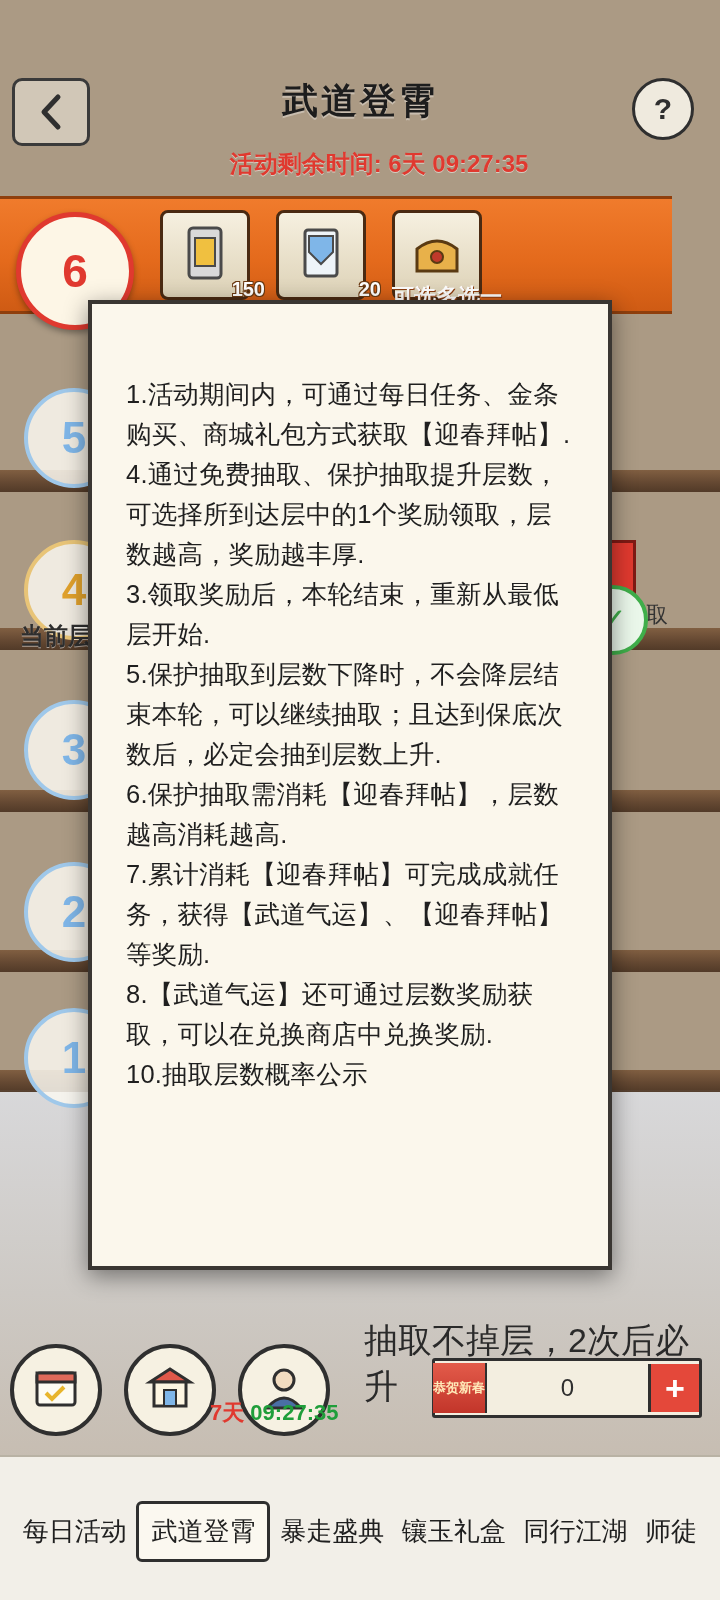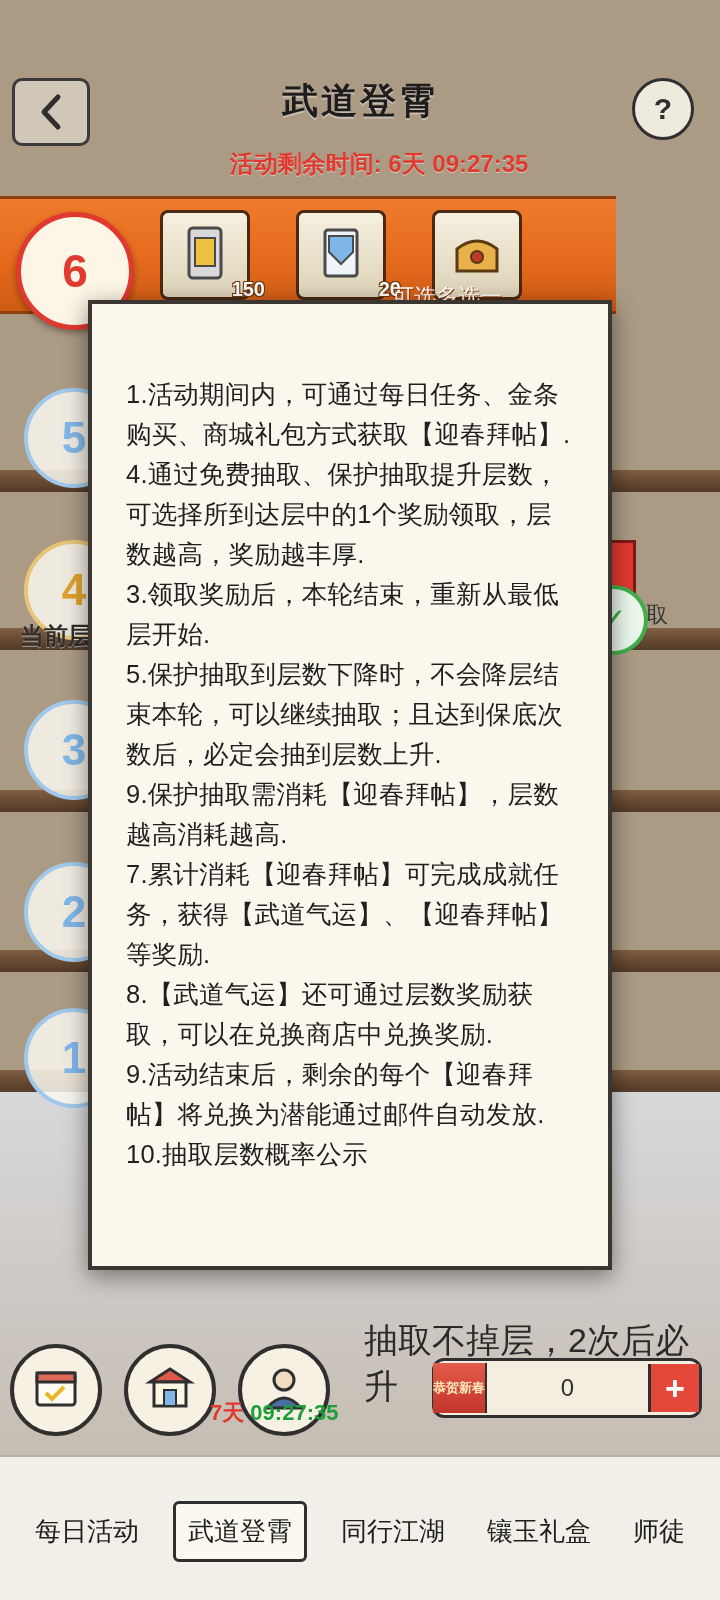--- a/index.html
+++ b/index.html
@@ -88,48 +88,48 @@
     text-align: center;
     font-size: 24px;
     color: #e0392f;
     font-weight: bold;
     text-shadow: 0 1px 0 rgba(255,255,255,0.5);
     margin-left: 19px;
   }
   
   .reward-bar {
     position: absolute;
-    left: 0; top: 196px; width: 616px; height: 118px;
+    left: 0; top: 196px; width: 672px; height: 118px;
     background: linear-gradient(180deg, #f07b2c 0%, #e46a1c 55%, #cf5b14 100%);
     border-top: 3px solid #8f3f0d;
     border-bottom: 3px solid #8f3f0d;
     display: flex;
     align-items: center;
     padding-left: 160px;
     box-sizing: border-box;
-    gap: 46px;
+    gap: 26px;
   }
   .reward-item {
     position: relative;
     width: 84px; height: 84px;
     border: 3px solid #4a2a12;
     border-radius: 8px;
     background: linear-gradient(180deg, #f6f0e0, #ddd2b7);
     display: flex; align-items: center; justify-content: center;
   }
   .reward-count {
     position: absolute;
     right: -18px; bottom: -4px;
     font-size: 20px; color: #ffffff; font-weight: bold;
     text-shadow: 1px 1px 0 #6b3a12, -1px 1px 0 #6b3a12, 1px -1px 0 #6b3a12, -1px -1px 0 #6b3a12;
   }
   .reward-sub {
     position: absolute;
     left: 392px; top: 282px;
-    font-size: 22px; color: #ffffff; font-weight: normal;
+    font-size: 22px; color: #ffffff; font-weight: bold;
     text-shadow: 1px 1px 0 #8d3d10;
   }
   
   .floor-badge {
     position: absolute;
     left: 16px; top: 212px;
     width: 108px; height: 108px;
     border-radius: 50%;
     background: #fdf6e6;
     border: 5px solid #e0392f;
@@ -230,21 +230,21 @@
     font-size: 22px; font-weight: bold;
     color: #e0392f;
   }
   .timer-green .num { color: #1f9e3a; }
   .currency-box {
     position: absolute;
     right: 18px; top: 1358px;
     width: 264px; height: 54px;
     background: #f3eee0;
     border: 3px solid #2f2f2f;
-    border-radius: 12px;
+    border-radius: 3px;
     display: flex; align-items: center;
   }
   .currency-icon {
     width: 52px; height: 50px;
     margin-left: -2px;
     background: linear-gradient(180deg, #e35b4a, #c2352a);
     border-right: 2px solid #2f2f2f;
     display: flex; align-items: center; justify-content: center;
     color: #ffe9b8; font-size: 13px; line-height: 14px; text-align: center;
     font-weight: bold;
@@ -358,24 +358,23 @@
   <div class="flag-icon"></div>
   <div class="got-label">已领取</div>
   <div class="got-badge">✓</div>
 
   <div class="popup">
     <div class="rules">
       <p>1.活动期间内，可通过每日任务、金条购买、商城礼包方式获取【迎春拜帖】.</p>
       <p>4.通过免费抽取、保护抽取提升层数，可选择所到达层中的1个奖励领取，层数越高，奖励越丰厚.</p>
       <p>3.领取奖励后，本轮结束，重新从最低层开始.</p>
       <p>5.保护抽取到层数下降时，不会降层结束本轮，可以继续抽取；且达到保底次数后，必定会抽到层数上升.</p>
-      <p>9.保护抽取需消耗【迎春拜帖】，层数越高消耗越高.</p>
+      <p>6.保护抽取需消耗【迎春拜帖】，层数越高消耗越高.</p>
       <p>7.累计消耗【迎春拜帖】可完成成就任务，获得【武道气运】、【迎春拜帖】等奖励.</p>
       <p>8.【武道气运】还可通过层数奖励获取，可以在兑换商店中兑换奖励.</p>
-      <p>9.活动结束后，剩余的每个【迎春拜帖】将兑换为潜能通过邮件自动发放.</p>
       <p>10.抽取层数概率公示</p>
 
     </div>
   </div>
 
   <div class="no-drop-tip">抽取不掉层，2次后必升</div>
 
   <div class="bottom-icons">
     <div class="round-btn btn-calendar">
       <span>
@@ -412,18 +411,19 @@
   <div class="currency-box">
     <div class="currency-icon">恭贺新春</div>
     <div class="currency-value">0</div>
     <div class="currency-plus">+</div>
   </div>
 
   <div class="bg-bottom-bar"></div>
   <div class="tabs">
     <div class="tab">每日活动</div>
     <div class="tab active">武道登霄</div>
+    <div class="tab">暴走盛典</div>
+    <div class="tab">镶玉礼盒</div>
     <div class="tab">同行江湖</div>
-    <div class="tab">镶玉礼盒</div>
     <div class="tab">师徒</div>
   </div>
 
 </div>
 
 </body></html>

